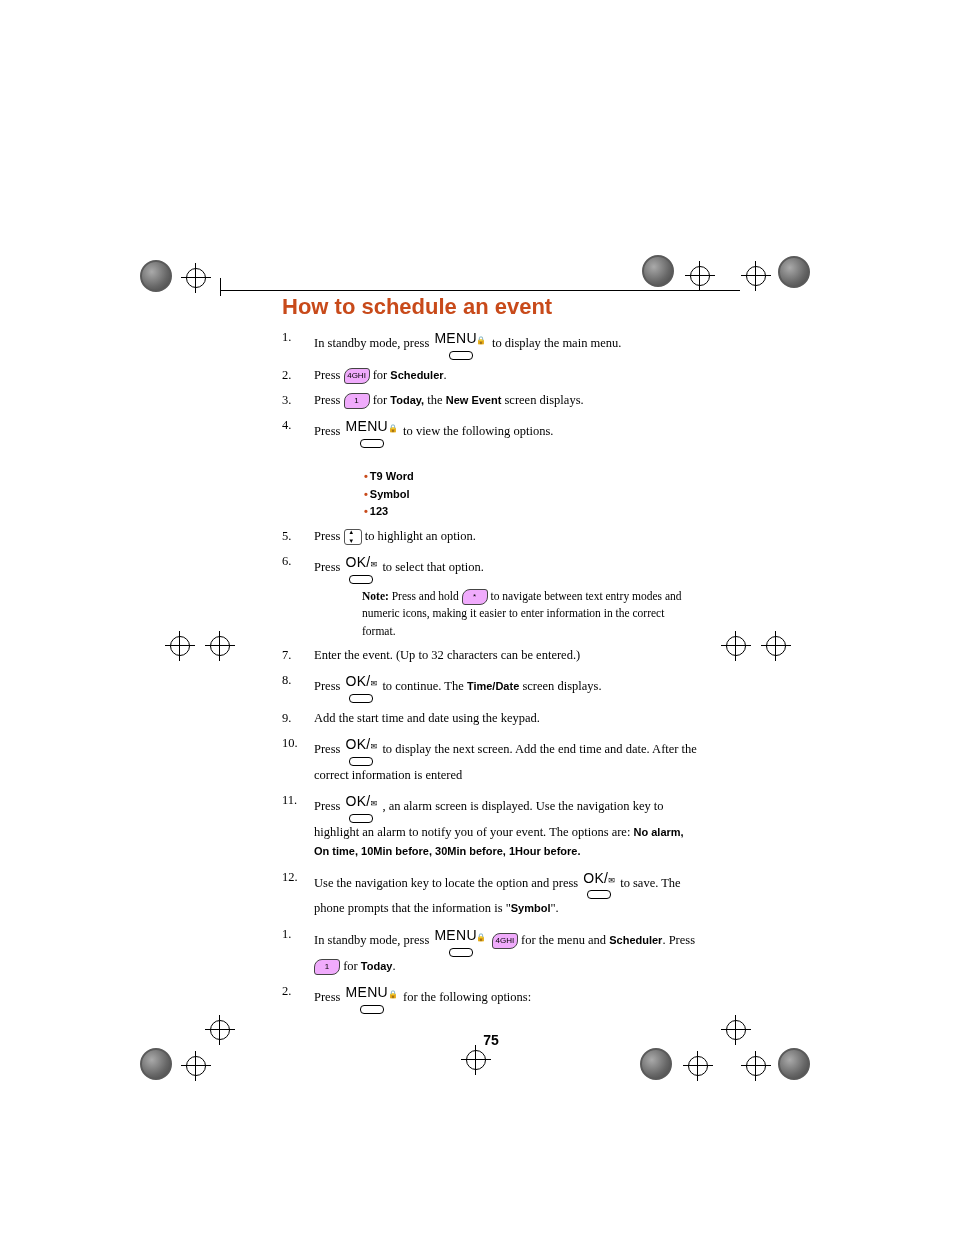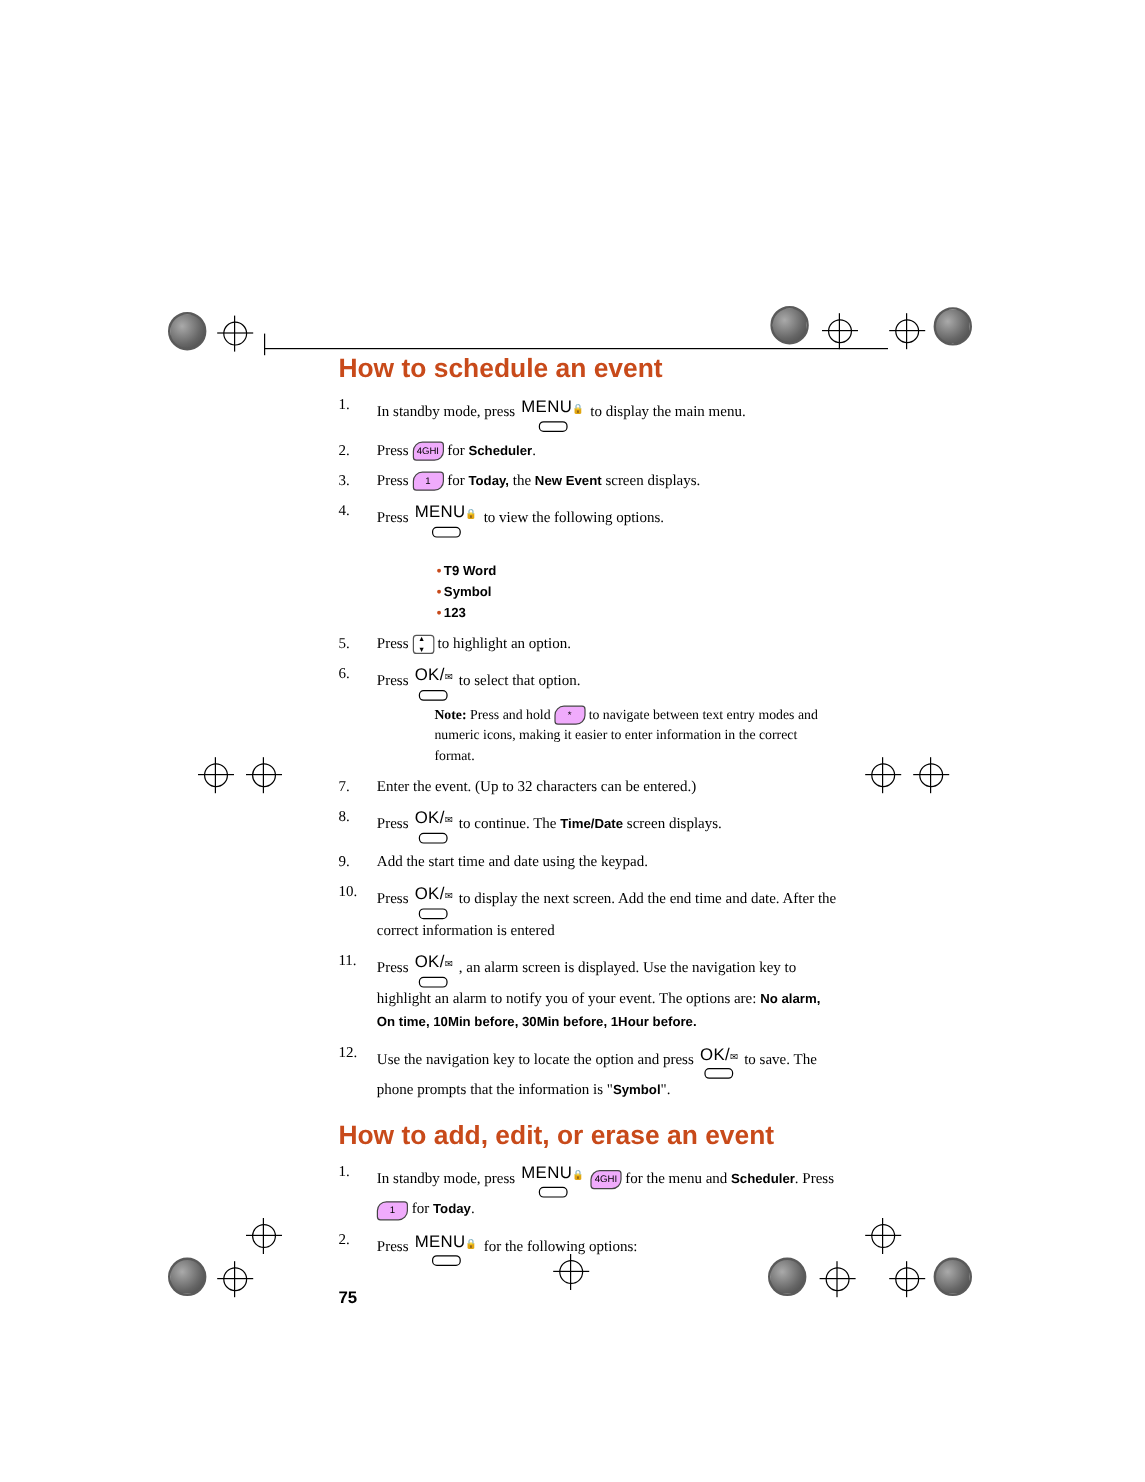--- a/index.html
+++ b/index.html
@@ -106,21 +106,21 @@
     font-size: 11.5px;
     line-height: 1.5;
     margin-top:4px;
     margin-bottom:6px;
   }
   .note .nb { font-weight: bold; }
   .pagenum {
     font-weight: bold;
     font-family: Verdana, sans-serif;
     font-size: 14px;
-    text-align: left;
+    text-align: center;
     margin-top: 18px;
   }
   .key {
     display: inline-block;
     vertical-align: middle;
     margin: 0 2px;
   }
   .key-menu, .key-ok {
     display: inline-block;
     font-size: 8px;
@@ -252,21 +252,20 @@
       <span class="key key-ok"><span class="lbl">OK/</span>✉<span class="key-under"></span></span>
       <span> , an alarm screen is displayed. Use the navigation key to highlight an alarm to notify you of your event. The options are: </span><span class="bold">No alarm, On time, 10Min before, 30Min before, 1Hour before.</span>
     </li>
     <li>
       <span>Use the navigation key to locate the option and press </span>
       <span class="key key-ok"><span class="lbl">OK/</span>✉<span class="key-under"></span></span>
       <span> to save. The phone prompts that the information is "</span><span class="bold">Symbol</span><span>".</span>
     </li>
   </ol>
 
-  <h2 class="sec">How to add, edit, or erase an event</h2>
 
   <ol class="steps">
     <li>
       <span>In standby mode, press </span>
       <span class="key key-menu"><span class="lbl">MENU</span>🔒<span class="key-under"></span></span>
       <span class="key-pad">4GHI</span>
       <span> for the menu and </span><span class="bold">Scheduler</span><span>. Press </span>
       <span class="key-pad">1</span>
       <span> for </span><span class="bold">Today</span><span>.</span>
     </li>

